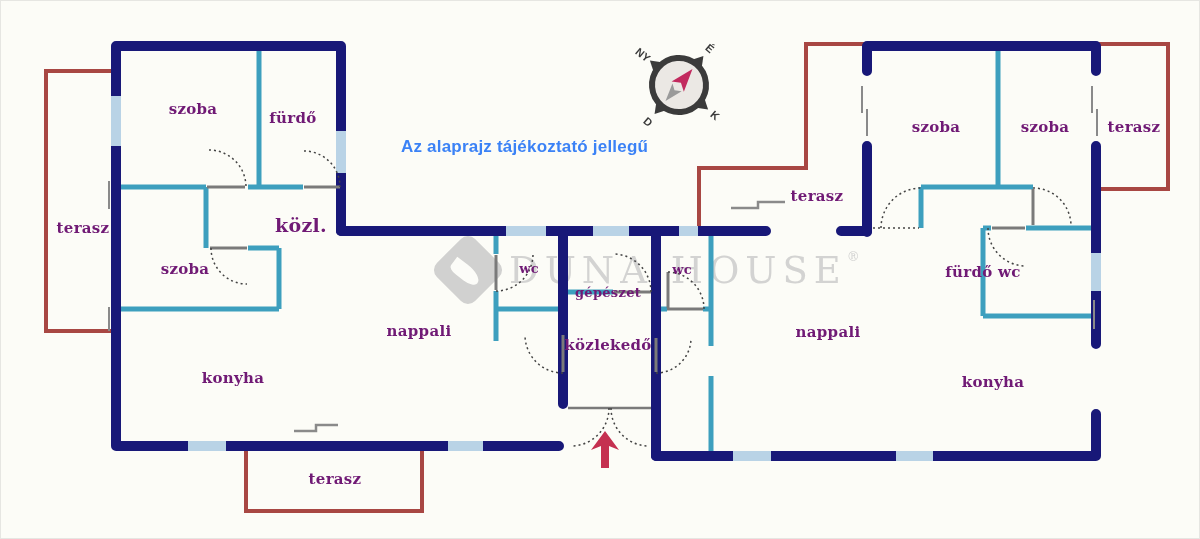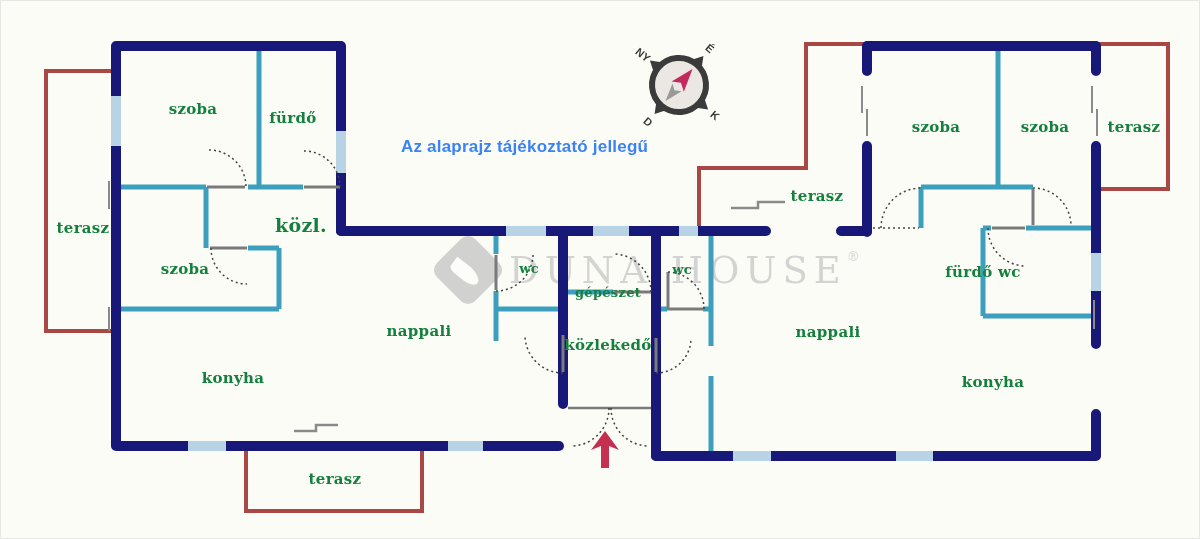--- a/index.html
+++ b/index.html
@@ -13,21 +13,21 @@
     font-family:"DejaVu Serif", serif;
   }
   .plan-svg{position:absolute;left:0;top:0;z-index:2;}
   
   .lbl{
     position:absolute;z-index:3;
     transform:translate(-50%,-50%);
     font-family:"DejaVu Serif", serif;
     font-weight:bold;
     font-size:15px;
-    color:#15803d;
+    color:#701a75;
     white-space:nowrap;
     letter-spacing:0.3px;
   }
   .lbl.small{font-size:13px;}
   .lbl.mid{font-size:19px;}
   
   .note{
     position:absolute;z-index:3;
     left:400px;top:136px;
     font-family:"Liberation Sans", sans-serif;

